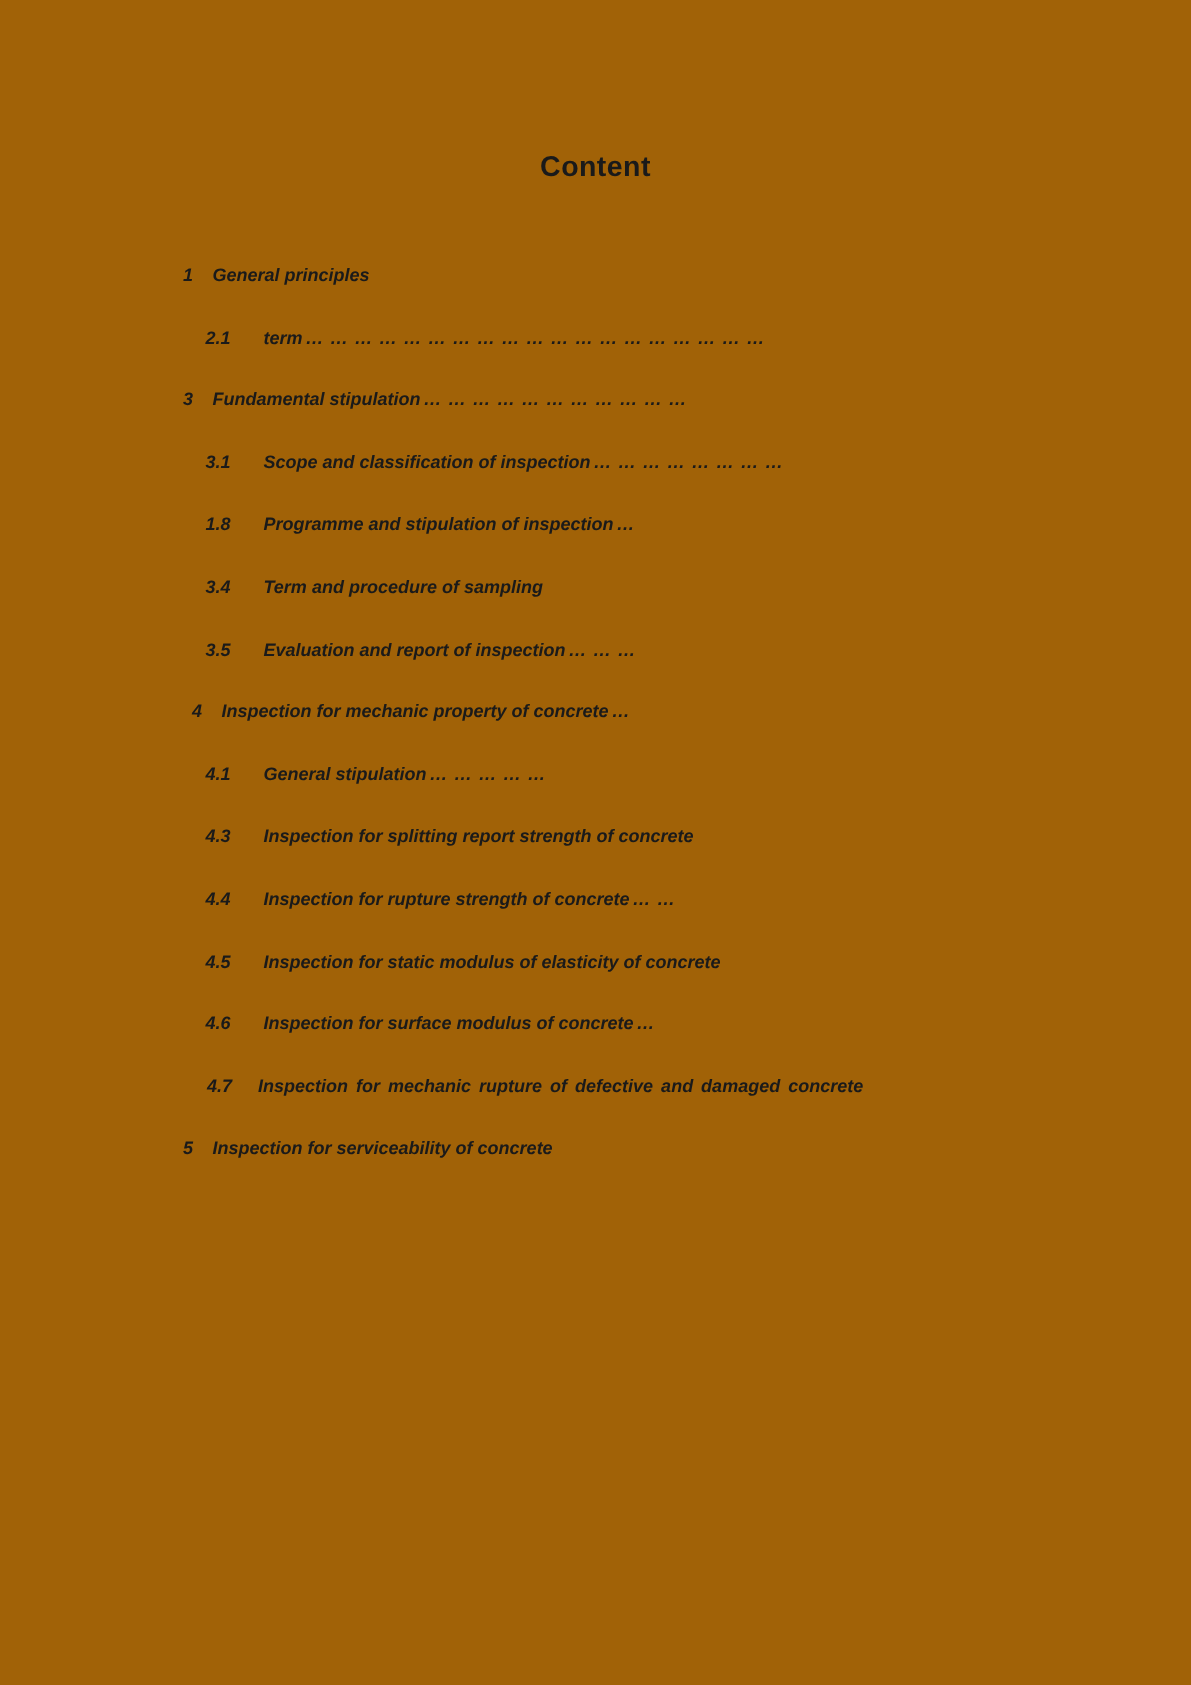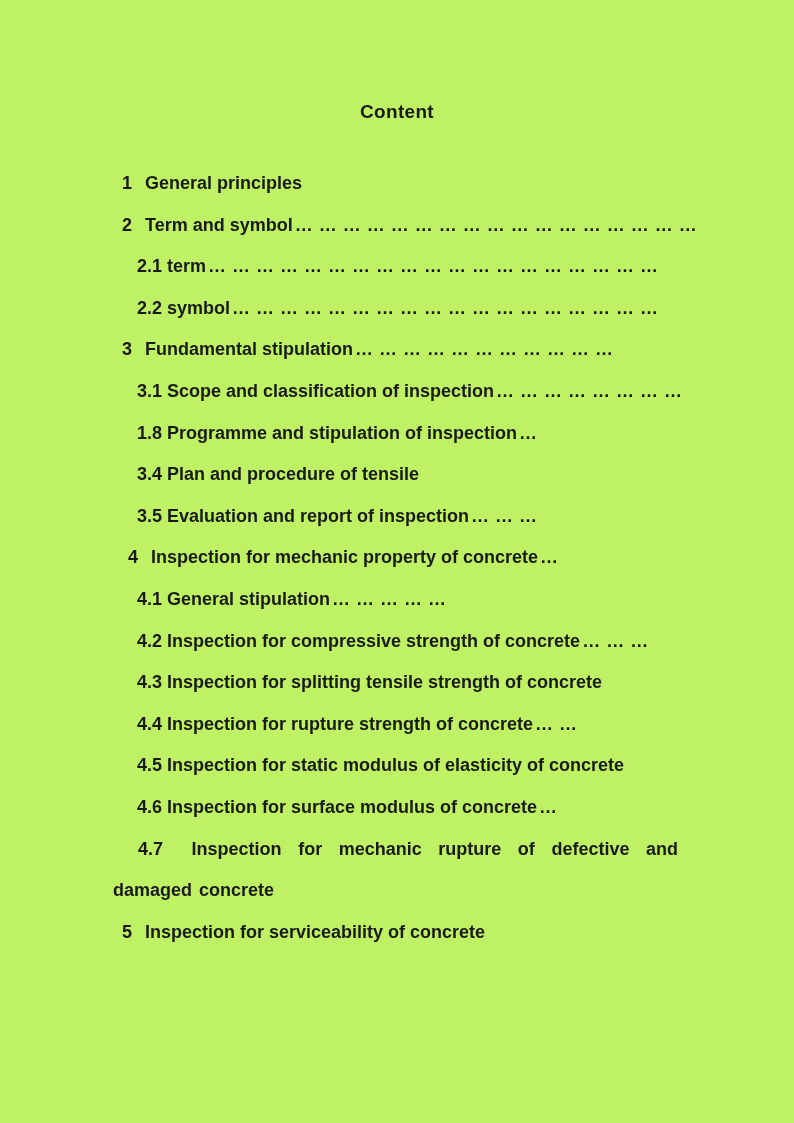--- a/index.html
+++ b/index.html
@@ -4,48 +4,49 @@
 <style>
   html, body {
     margin: 0;
     padding: 0;
     background: #ffffff;
   }
   .page {
     position: relative;
     width: 794px;
     height: 1123px;
-    background: #bef264;
+    background: #a16207;
     overflow: hidden;
     font-family: "Liberation Sans", "DejaVu Sans", sans-serif;
     color: #1a1a1a;
     font-weight: 700;
   }
   .doc-title {
     margin: 0;
     padding-top: 100px;
     text-align: center;
     font-size: 19px;
     line-height: 23px;
     font-weight: 700;
     letter-spacing: 0.3px;
   }
   .toc {
     margin: 40px 116px 0 113px;
-    font-size: 18px;
+    font-size: 12px;
     line-height: 41.6px;
+    font-style: italic;
   }
   .toc-item {
     white-space: nowrap;
   }
   .lvl1 { padding-left: 9px; }
   .lvl1.indent-sm { padding-left: 15px; }
   .lvl2 { padding-left: 24px; }
   .lvl1 .num { margin-right: 13px; }
-  .lvl2 .num { margin-right: 5px; text-align: center; }
+  .lvl2 .num { margin-right: 22px; text-align: center; }
   .leader {
     padding-left: 2px;
     letter-spacing: 0.5px;
   }
   .toc-item.para {
     white-space: normal;
     text-align: justify;
     text-indent: 25px;
     word-spacing: 2px;
     padding-left: 0;
@@ -53,31 +54,28 @@
   .toc-item.para .num { margin-right: 12px; }
 </style>
 </head>
 <body>
 
 <div class="page">
   <h1 class="doc-title">Content</h1>
 
   <div class="toc" id="toc">
       <div class="toc-item lvl1"><span class="num">1</span><span class="label">General principles</span></div>
-      <div class="toc-item lvl1"><span class="num">2</span><span class="label">Term and symbol</span><span class="leader">… … … … … … … … … … … … … … … … …</span></div>
       <div class="toc-item lvl2"><span class="num">2.1</span><span class="label">term</span><span class="leader">… … … … … … … … … … … … … … … … … … …</span></div>
-      <div class="toc-item lvl2"><span class="num">2.2</span><span class="label">symbol</span><span class="leader">… … … … … … … … … … … … … … … … … …</span></div>
       <div class="toc-item lvl1"><span class="num">3</span><span class="label">Fundamental stipulation</span><span class="leader">… … … … … … … … … … …</span></div>
       <div class="toc-item lvl2"><span class="num">3.1</span><span class="label">Scope and classification of inspection</span><span class="leader">… … … … … … … …</span></div>
       <div class="toc-item lvl2"><span class="num">1.8</span><span class="label">Programme and stipulation of inspection</span><span class="leader">…</span></div>
-      <div class="toc-item lvl2"><span class="num">3.4</span><span class="label">Plan and procedure of tensile</span></div>
+      <div class="toc-item lvl2"><span class="num">3.4</span><span class="label">Term and procedure of sampling</span></div>
       <div class="toc-item lvl2"><span class="num">3.5</span><span class="label">Evaluation and report of inspection</span><span class="leader">… … …</span></div>
       <div class="toc-item lvl1 indent-sm"><span class="num">4</span><span class="label">Inspection for mechanic property of concrete</span><span class="leader">…</span></div>
       <div class="toc-item lvl2"><span class="num">4.1</span><span class="label">General stipulation</span><span class="leader">… … … … …</span></div>
-      <div class="toc-item lvl2"><span class="num">4.2</span><span class="label">Inspection for compressive strength of concrete</span><span class="leader">… … …</span></div>
-      <div class="toc-item lvl2"><span class="num">4.3</span><span class="label">Inspection for splitting tensile strength of concrete</span></div>
+      <div class="toc-item lvl2"><span class="num">4.3</span><span class="label">Inspection for splitting report strength of concrete</span></div>
       <div class="toc-item lvl2"><span class="num">4.4</span><span class="label">Inspection for rupture strength of concrete</span><span class="leader">… …</span></div>
       <div class="toc-item lvl2"><span class="num">4.5</span><span class="label">Inspection for static modulus of elasticity of concrete</span></div>
       <div class="toc-item lvl2"><span class="num">4.6</span><span class="label">Inspection for surface modulus of concrete</span><span class="leader">…</span></div>
       <div class="toc-item lvl2 para"><span class="num">4.7</span> <span class="label">Inspection for mechanic rupture of defective and damaged concrete</span></div>
       <div class="toc-item lvl1"><span class="num">5</span><span class="label">Inspection for serviceability of concrete</span></div>
     </div>
 </div>
 
 </body></html>

